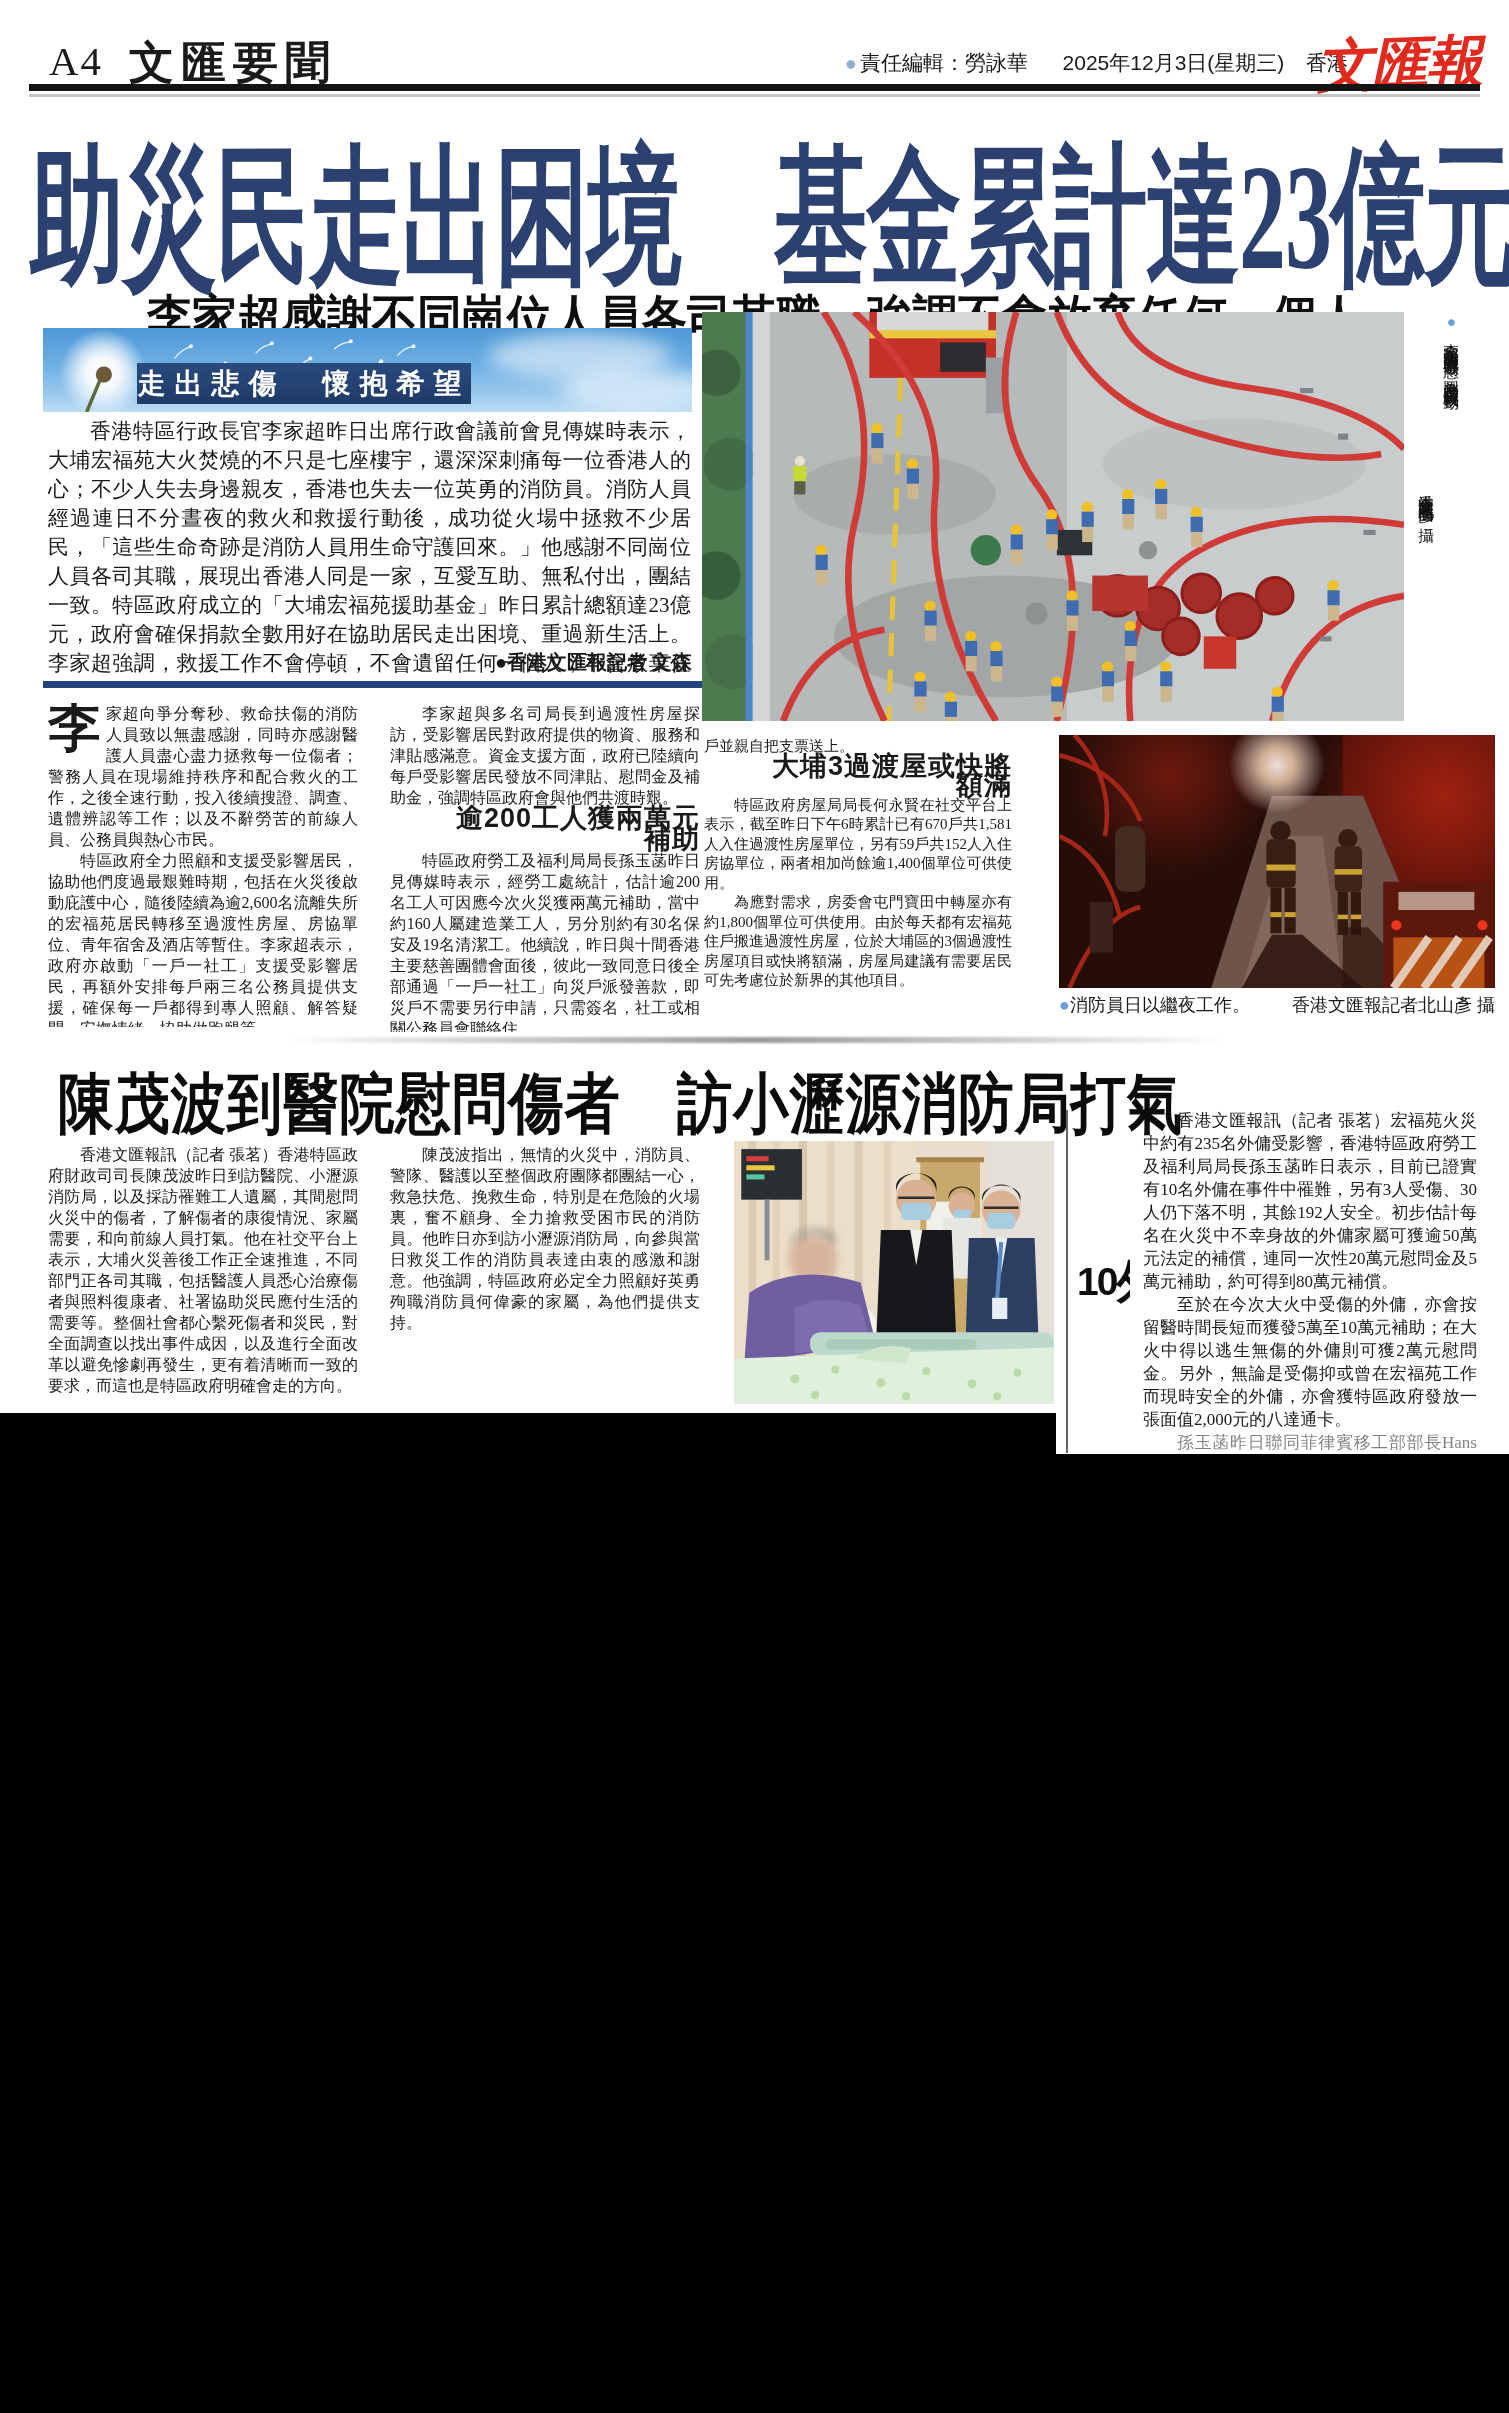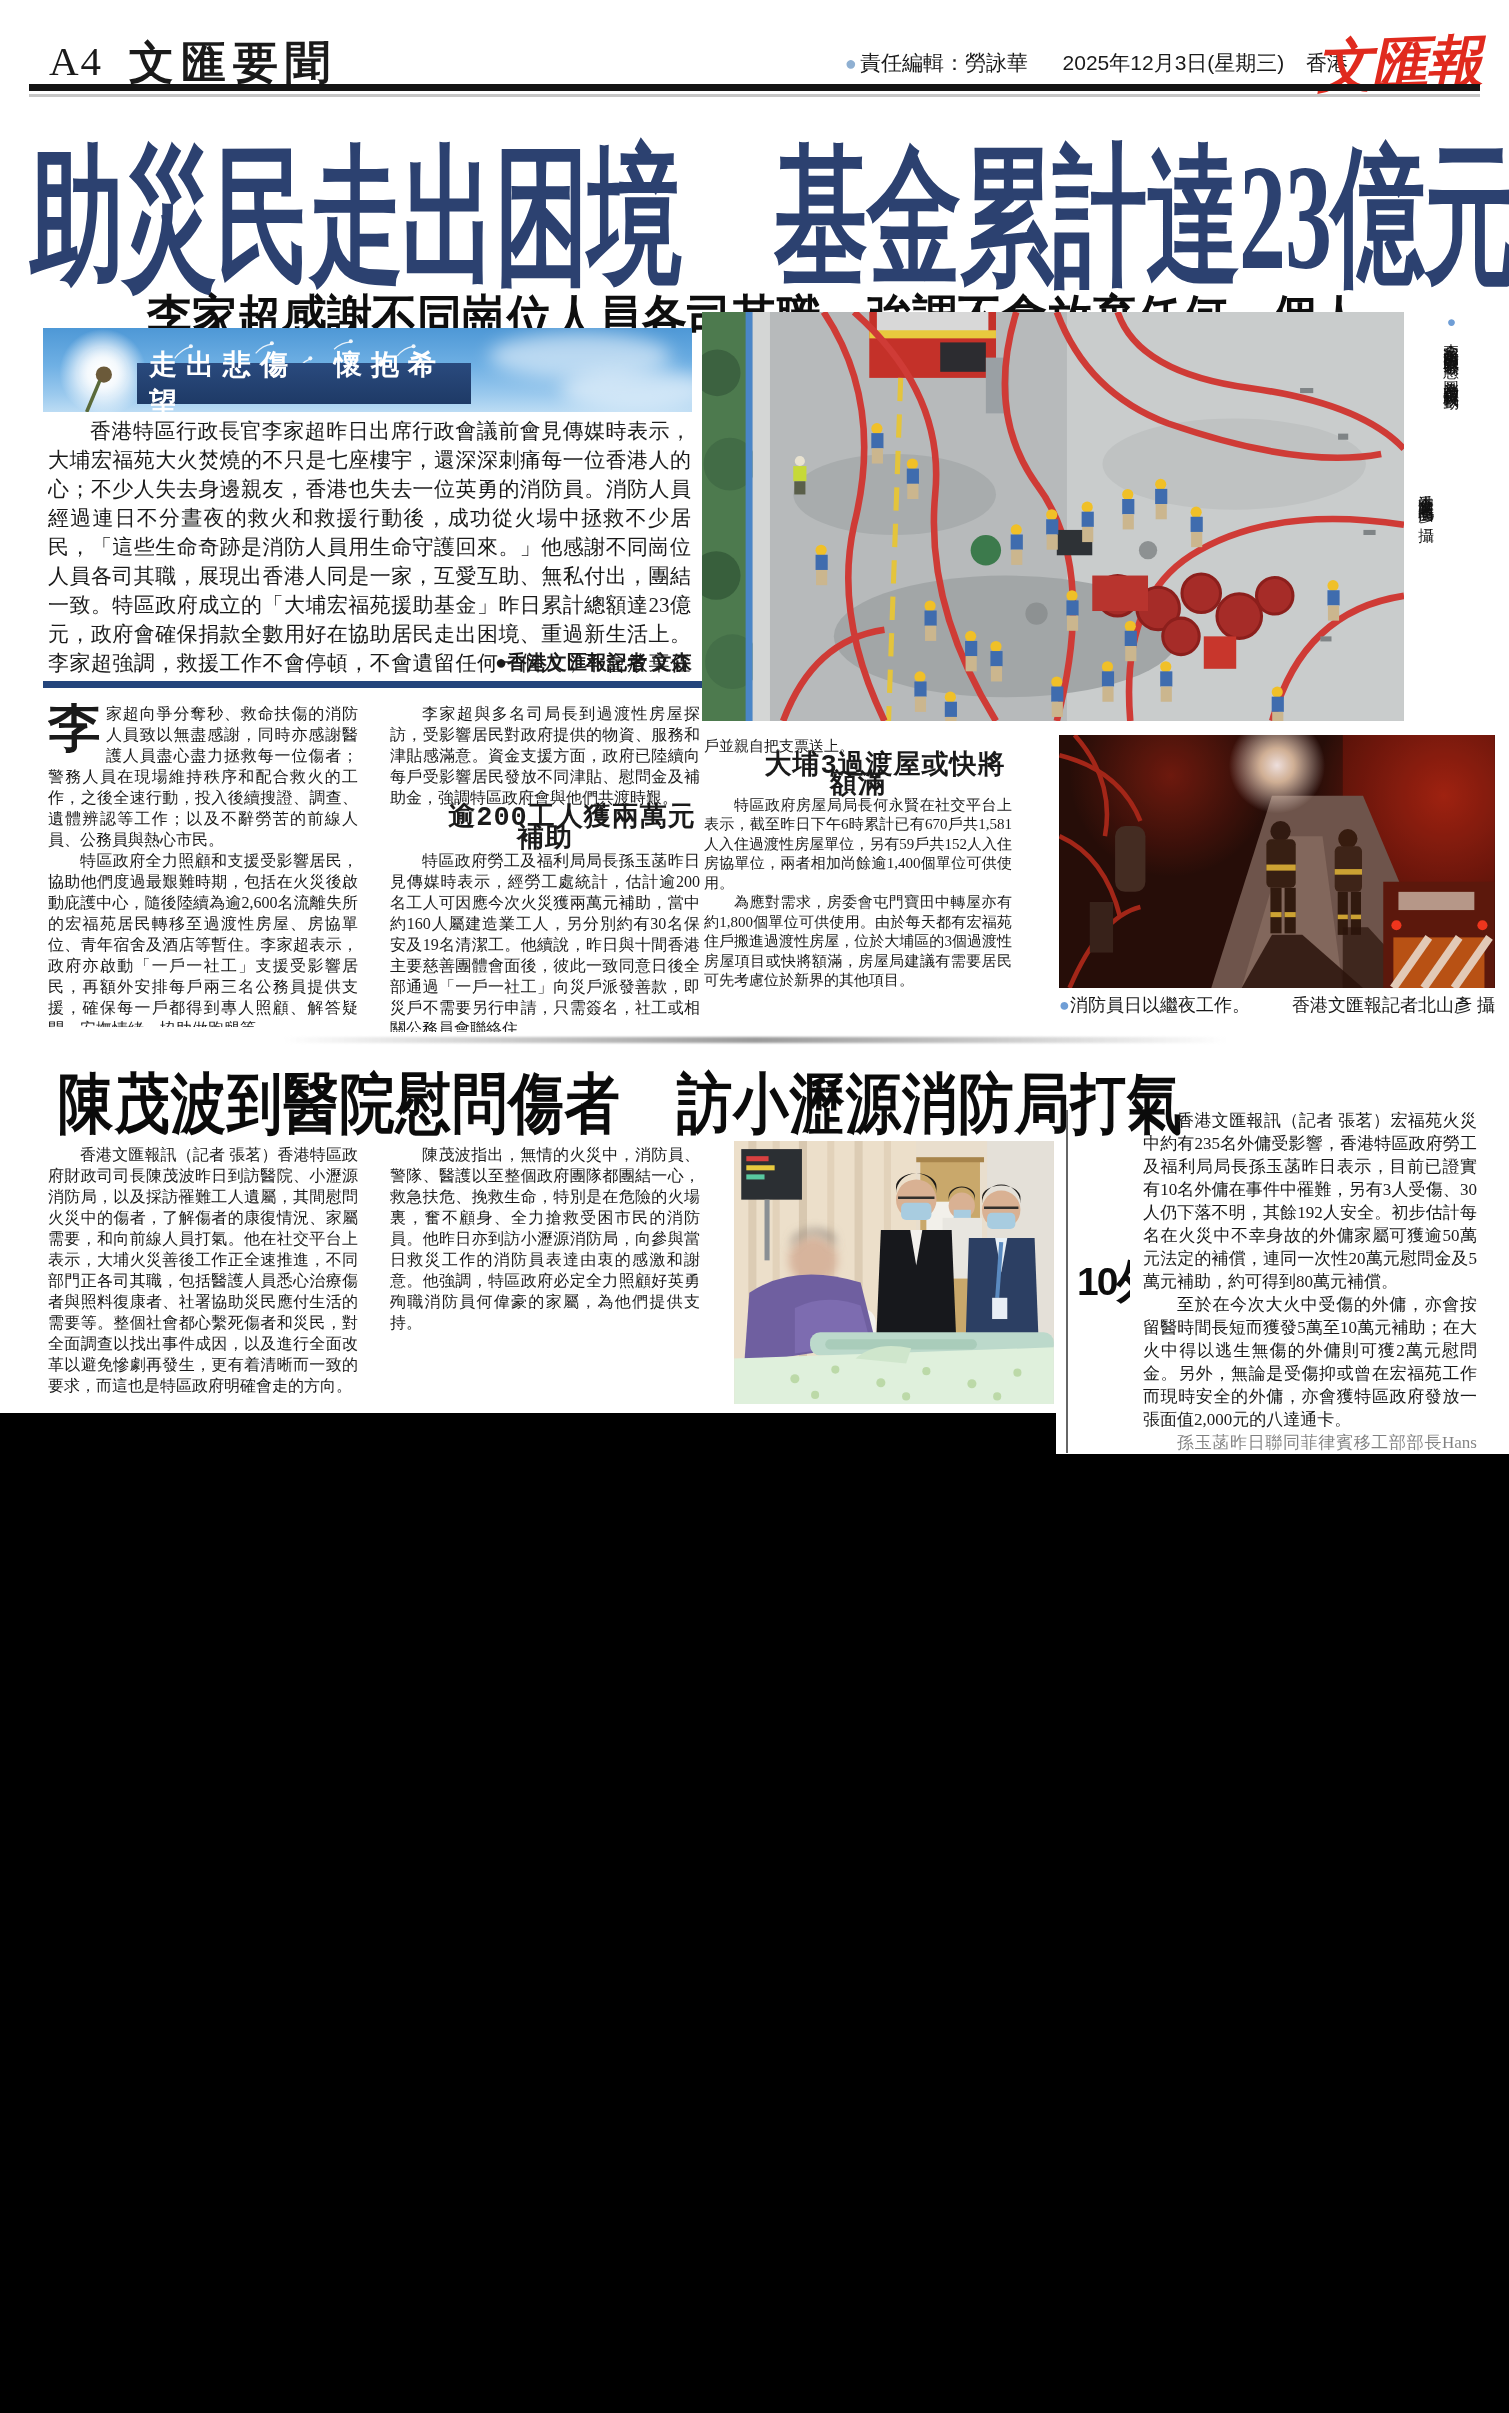--- a/index.html
+++ b/index.html
@@ -23,32 +23,32 @@
      font-weight:900;color:#2c4170;white-space:nowrap;letter-spacing:-1px;
      transform:scaleY(1.6);transform-origin:top center;}
   #sub-headline{left:30px;top:285px;width:1449px;text-align:center;font-size:45px;
      font-weight:900;color:#0e0e0e;white-space:nowrap;transform:scaleY(1.1);transform-origin:top center;}
   
   #banner{left:43px;top:328px;width:649px;height:84px;overflow:hidden;
      background:linear-gradient(180deg,#4e98d6 0%,#6fb0e4 45%,#9ccaee 80%,#bcdcf4 100%);}
   #banner .cloud{position:absolute;border-radius:50%;filter:blur(9px);background:rgba(255,255,255,.55);}
   #banner-band{position:absolute;left:94px;top:35px;width:334px;height:41px;
      background:linear-gradient(180deg,#2a4a7e,#1e3a66);display:flex;align-items:center;justify-content:center;}
-  #banner-band span{color:#fff;font-weight:900;font-size:28px;letter-spacing:9px;padding-left:12px;}
+  #banner-band span{color:#fff;font-weight:900;font-size:28px;letter-spacing:9px;}
   
   #lead{left:48px;top:417px;width:643px;height:256px;font-size:21px;line-height:29px;overflow:hidden;}
   #lead p{margin:0;text-indent:2em;}
   #lead-byline{left:471px;top:649px;width:221px;text-align:right;font-size:20px;font-weight:700;}
   #navy-divider{left:43px;top:681px;width:995px;height:7px;background:#24457c;}
   
   .bodycol{font-size:16px;line-height:21px;overflow:hidden;}
   .bodycol p{margin:0;text-indent:2em;}
   .bodycol p.noindent{text-indent:0;}
-  .colsub{font-family:Liberation Mono, monospace;font-weight:900;
-     font-size:27px;text-align:center;text-indent:0;margin:7px 0 6px 0;letter-spacing:1px;}
+  .colsub{font-family:Liberation Sans, sans-serif;font-weight:900;
+     font-size:27px;text-align:right;text-indent:0;margin:7px 0 6px 0;letter-spacing:1px;}
   #a1-col1{left:48px;top:703px;width:310px;height:324px;}
   #a1-col2{left:390px;top:703px;width:310px;height:329px;}
   #a1-col3{left:704px;top:737px;width:308px;height:288px;font-size:15px;line-height:19.5px;}
   .dropcap{float:left;font-size:53px;line-height:45px;font-weight:600;margin:2px 5px 0 0;}
   
   #photo1{left:702px;top:312px;width:702px;height:409px;overflow:hidden;background:#b5b8b9;}
   #photo2{left:1059px;top:735px;width:436px;height:253px;overflow:hidden;background:#150a08;}
   #photo3{left:734px;top:1141px;width:320px;height:263px;overflow:hidden;background:#e6dac8;}
   .vcap{writing-mode:vertical-rl;text-orientation:upright;font-family:"Liberation Sans","DejaVu Sans",sans-serif;
      font-size:15.7px;letter-spacing:1.5px;color:#111;}

